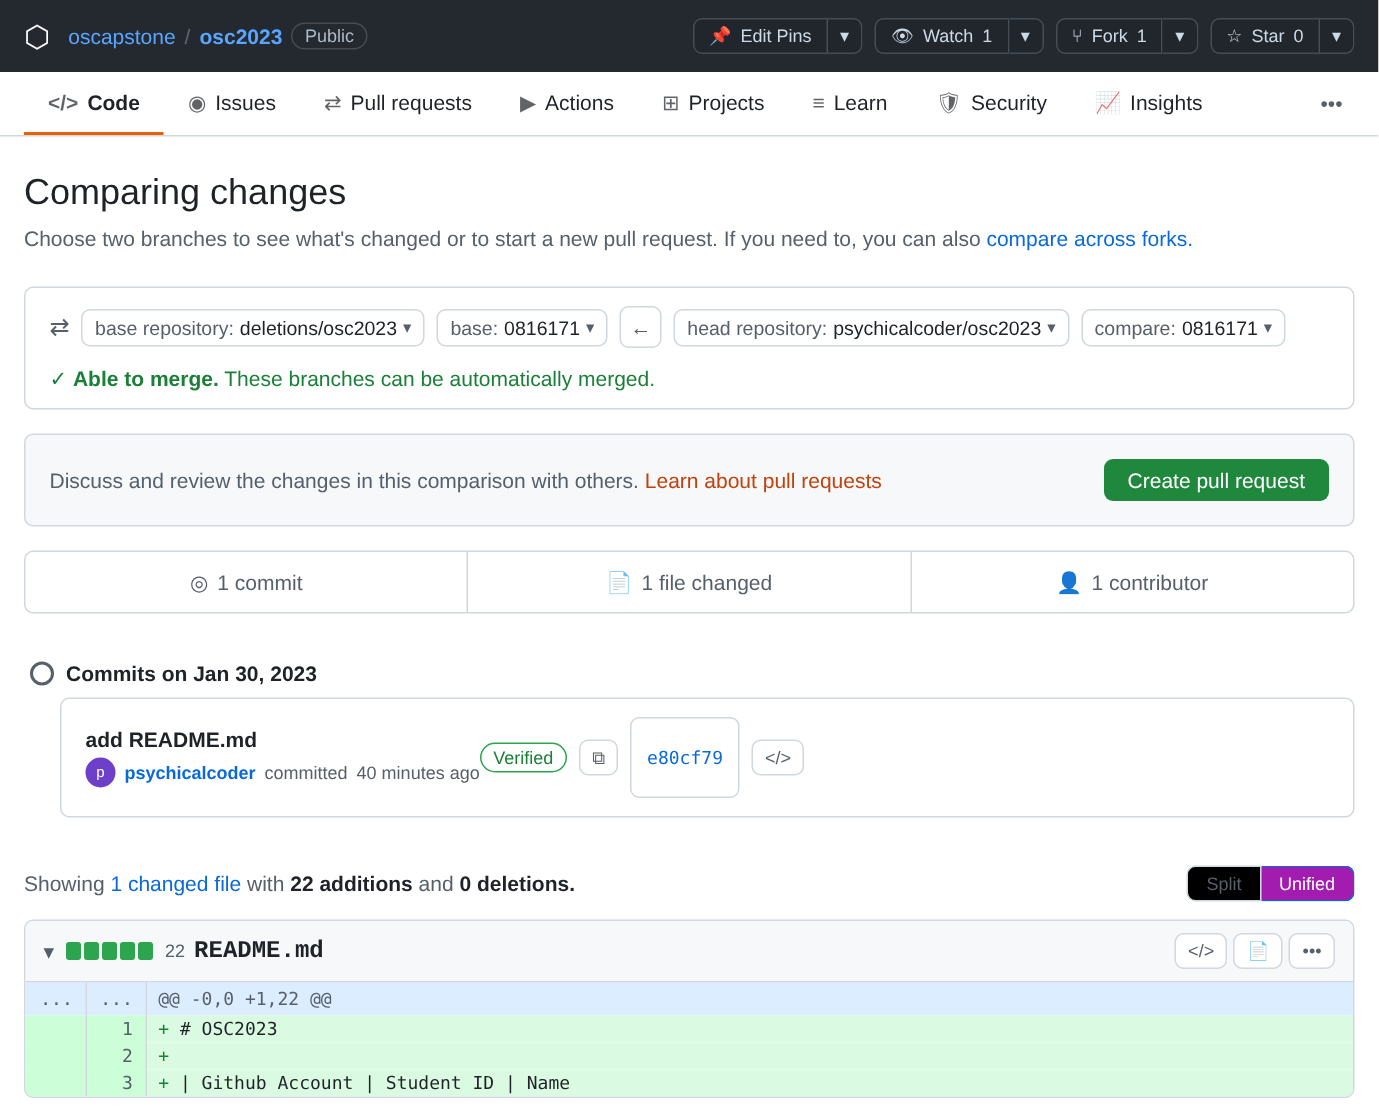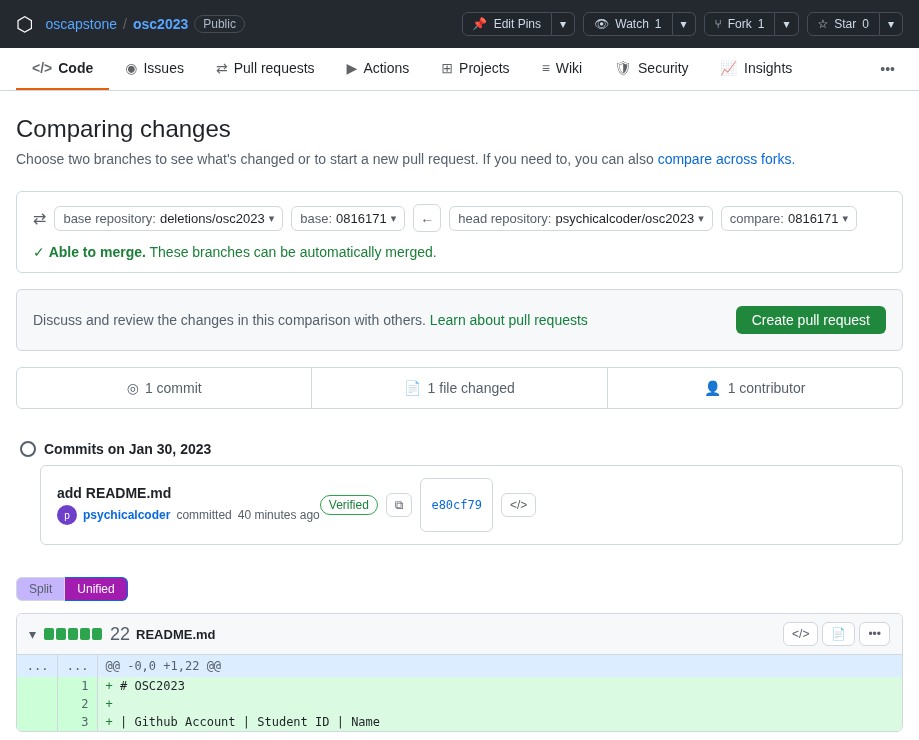--- a/index.html
+++ b/index.html
@@ -75,21 +75,21 @@
     .merge-status .check { color: #1a7f37; }
     .merge-status strong { color: #1a7f37; }
 
     
     .pr-banner {
       border: 1px solid #d0d7de; border-radius: 6px; padding: 16px;
       margin-bottom: 16px; display: flex; align-items: center; justify-content: space-between;
       background: #f6f8fa;
     }
     .pr-banner-text { font-size: 14px; color: #57606a; }
-    .pr-banner-text a { color: #15803d; text-decoration: none; margin-top: 25px; }
+    .pr-banner-text a { color: #c2410c; text-decoration: none; margin-top: 25px; }
     .create-pr-btn {
       background: #1f883d; color: #fff; border: none; border-radius: 6px;
       padding: 6px 16px; font-size: 14px; font-weight: 500; cursor: pointer;
       white-space: nowrap;
     }
 
     
     .stats-bar {
       border: 1px solid #d0d7de; border-radius: 6px; padding: 0;
       margin-bottom: 16px; display: flex; align-items: center;
@@ -138,41 +138,41 @@
     .file-changes-header {
       display: flex; align-items: center; justify-content: space-between;
       margin-bottom: 8px; padding: 4px 0;
     }
     .showing-text { font-size: 14px; color: #57606a; }
     .showing-text a { color: #0969da; text-decoration: none; }
     .showing-text strong { color: #1f2328; }
     .view-toggle { display: flex; }
     .view-btn {
       border: 1px solid #d0d7de; padding: 4px 12px; font-size: 12px;
-      cursor: pointer; background: #c4b5fd; color: #57606a;
+      cursor: pointer; background: #000000; color: #57606a;
     }
     .view-btn:first-child { border-radius: 6px 0 0 6px; }
     .view-btn:last-child { border-radius: 0 6px 6px 0; border-left: none; }
     .view-btn.active { background: #a21caf; color: #fff; border-color: #0969da; }
 
     
     .file-diff { border: 1px solid #d0d7de; border-radius: 6px; overflow: hidden; }
     .file-diff-header {
       display: flex; align-items: center; padding: 8px 12px;
       background: #f6f8fa; border-bottom: 1px solid #d0d7de;
     }
     .file-diff-header .toggle { margin-right: 8px; cursor: pointer; color: #57606a; }
     .file-diff-header .count-bars {
       display: flex; gap: 2px; margin-right: 8px;
     }
     .count-bar {
       width: 10px; height: 12px; border-radius: 2px;
     }
     .count-bar.green { background: #2da44e; }
-    .file-name { font-size: 13px; font-weight: 600; font-family: Liberation Sans, sans-serif; }
+    .file-name { font-size: 16px; font-weight: 600; font-family: Liberation Mono, monospace; }
     .file-diff-actions { margin-left: auto; display: flex; gap: 4px; }
 
     .diff-table { width: 100%; border-collapse: collapse; font-family: ui-monospace, monospace; font-size: 12px; }
     .diff-table td { padding: 2px 8px; vertical-align: top; white-space: pre; }
     .diff-row-meta { background: #dbedff; }
     .diff-row-meta td { color: #57606a; padding: 4px 8px; }
     .diff-line-num { width: 40px; color: #57606a; text-align: right; user-select: none; border-right: 1px solid #d0d7de; }
     .diff-row-add { background: #dafbe1; }
     .diff-row-add .diff-line-num { background: #ccffd8; }
     .diff-content-add { color: #1f2328; }
@@ -240,21 +240,21 @@
   <div class="nav-tab">
     <span class="icon">▶</span>
     <span>Actions</span>
   </div>
   <div class="nav-tab">
     <span class="icon">⊞</span>
     <span>Projects</span>
   </div>
   <div class="nav-tab">
     <span class="icon">≡</span>
-    <span>Wiki</span>
+    <span>Learn</span>
   </div>
   <div class="nav-tab">
     <span class="icon">🛡</span>
     <span>Security</span>
   </div>
   <div class="nav-tab">
     <span class="icon">📈</span>
     <span>Insights</span>
   </div>
   <div class="nav-more">•••</div>
@@ -342,37 +342,45 @@
         <button class="icon-btn">⧉</button>
         <button class="commit-hash-btn">e80cf79</button>
         <button class="icon-btn">&lt;/&gt;</button>
       </div>
     </div>
   </div>
 
   <div class="file-changes">
     <div style="height:16px"></div>
     <div class="file-changes-header">
+      <div class="showing-text">
+        <span>Showing</span>
+        <a href="#"> <span>1 changed file</span></a>
+        <span> with </span>
+        <strong>22 additions</strong>
+        <span> and </span>
+        <strong>0 deletions.</strong>
+      </div>
       <div class="view-toggle">
         <button class="view-btn">Split</button>
         <button class="view-btn active">Unified</button>
       </div>
     </div>
 
     <div class="file-diff">
       <div class="file-diff-header">
         <span class="toggle">▾</span>
         <div class="count-bars">
           <div class="count-bar green"></div>
           <div class="count-bar green"></div>
           <div class="count-bar green"></div>
           <div class="count-bar green"></div>
           <div class="count-bar green"></div>
         </div>
-        <span style="font-size:18px; margin-right:6px; color:#57606a;">22</span>
+        <span style="font-size:12px; margin-right:6px; color:#57606a;">22</span>
         <span class="file-name">README.md</span>
         <div class="file-diff-actions">
           <button class="icon-btn">&lt;/&gt;</button>
           <button class="icon-btn">📄</button>
           <button class="icon-btn">•••</button>
         </div>
       </div>
       <table class="diff-table">
         <tbody>
           <tr class="diff-row-meta">

